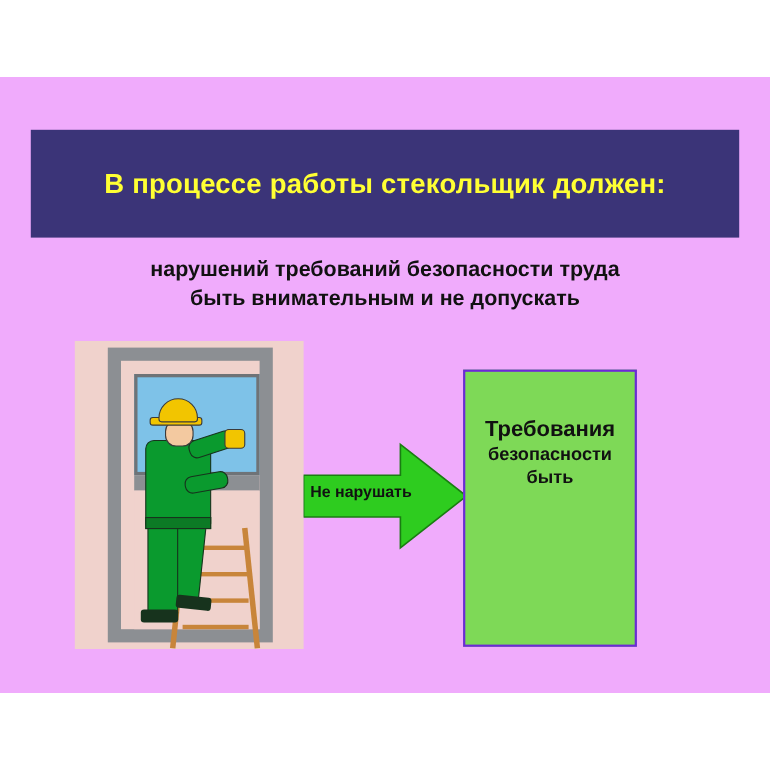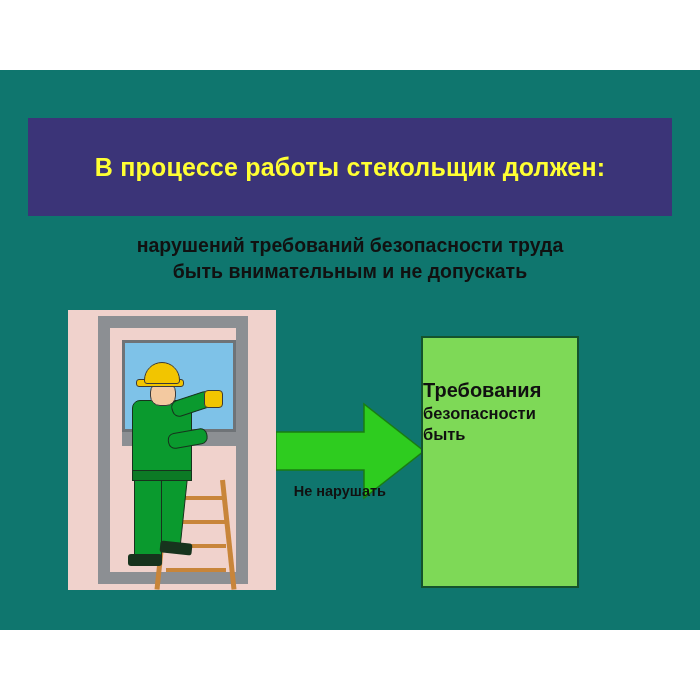--- a/index.html
+++ b/index.html
@@ -11,21 +11,21 @@
     width: 700px;
     height: 700px;
     font-family: "Liberation Sans", sans-serif;
   }
   .slide {
     position: absolute;
     left: 0;
     top: 70px;
     width: 700px;
     height: 560px;
-    background: #0f766e;
+    background: #f0abfc;
     overflow: hidden;
   }
   .title-band {
     position: absolute;
     left: 28px;
     top: 48px;
     width: 644px;
     height: 98px;
     background: #3b3478;
     display: flex;
@@ -179,38 +179,38 @@
     left: 276px;
     top: 326px;
     width: 150px;
     height: 110px;
   }
   .arrow-label {
     position: absolute;
     left: 6px;
     top: 44px;
     width: 104px;
-    text-align: right;
+    text-align: left;
     font-size: 14.5px;
     font-weight: bold;
     color: #111111;
     z-index: 3;
-    margin-top: 43px;
   }
   
   .green-box {
     position: absolute;
     left: 421px;
     top: 266px;
     width: 158px;
     height: 252px;
     background: #7ed957;
-    border: 2px solid #14532d;
+    border: 2px solid #6d28d9;
     box-sizing: border-box;
     padding-top: 40px;
+    text-align: center;
   }
   .gb-line1 {
     font-size: 20px;
     font-weight: bold;
     color: #111111;
     line-height: 1.25;
   }
   .gb-line2 {
     font-size: 16.5px;
     font-weight: bold;

